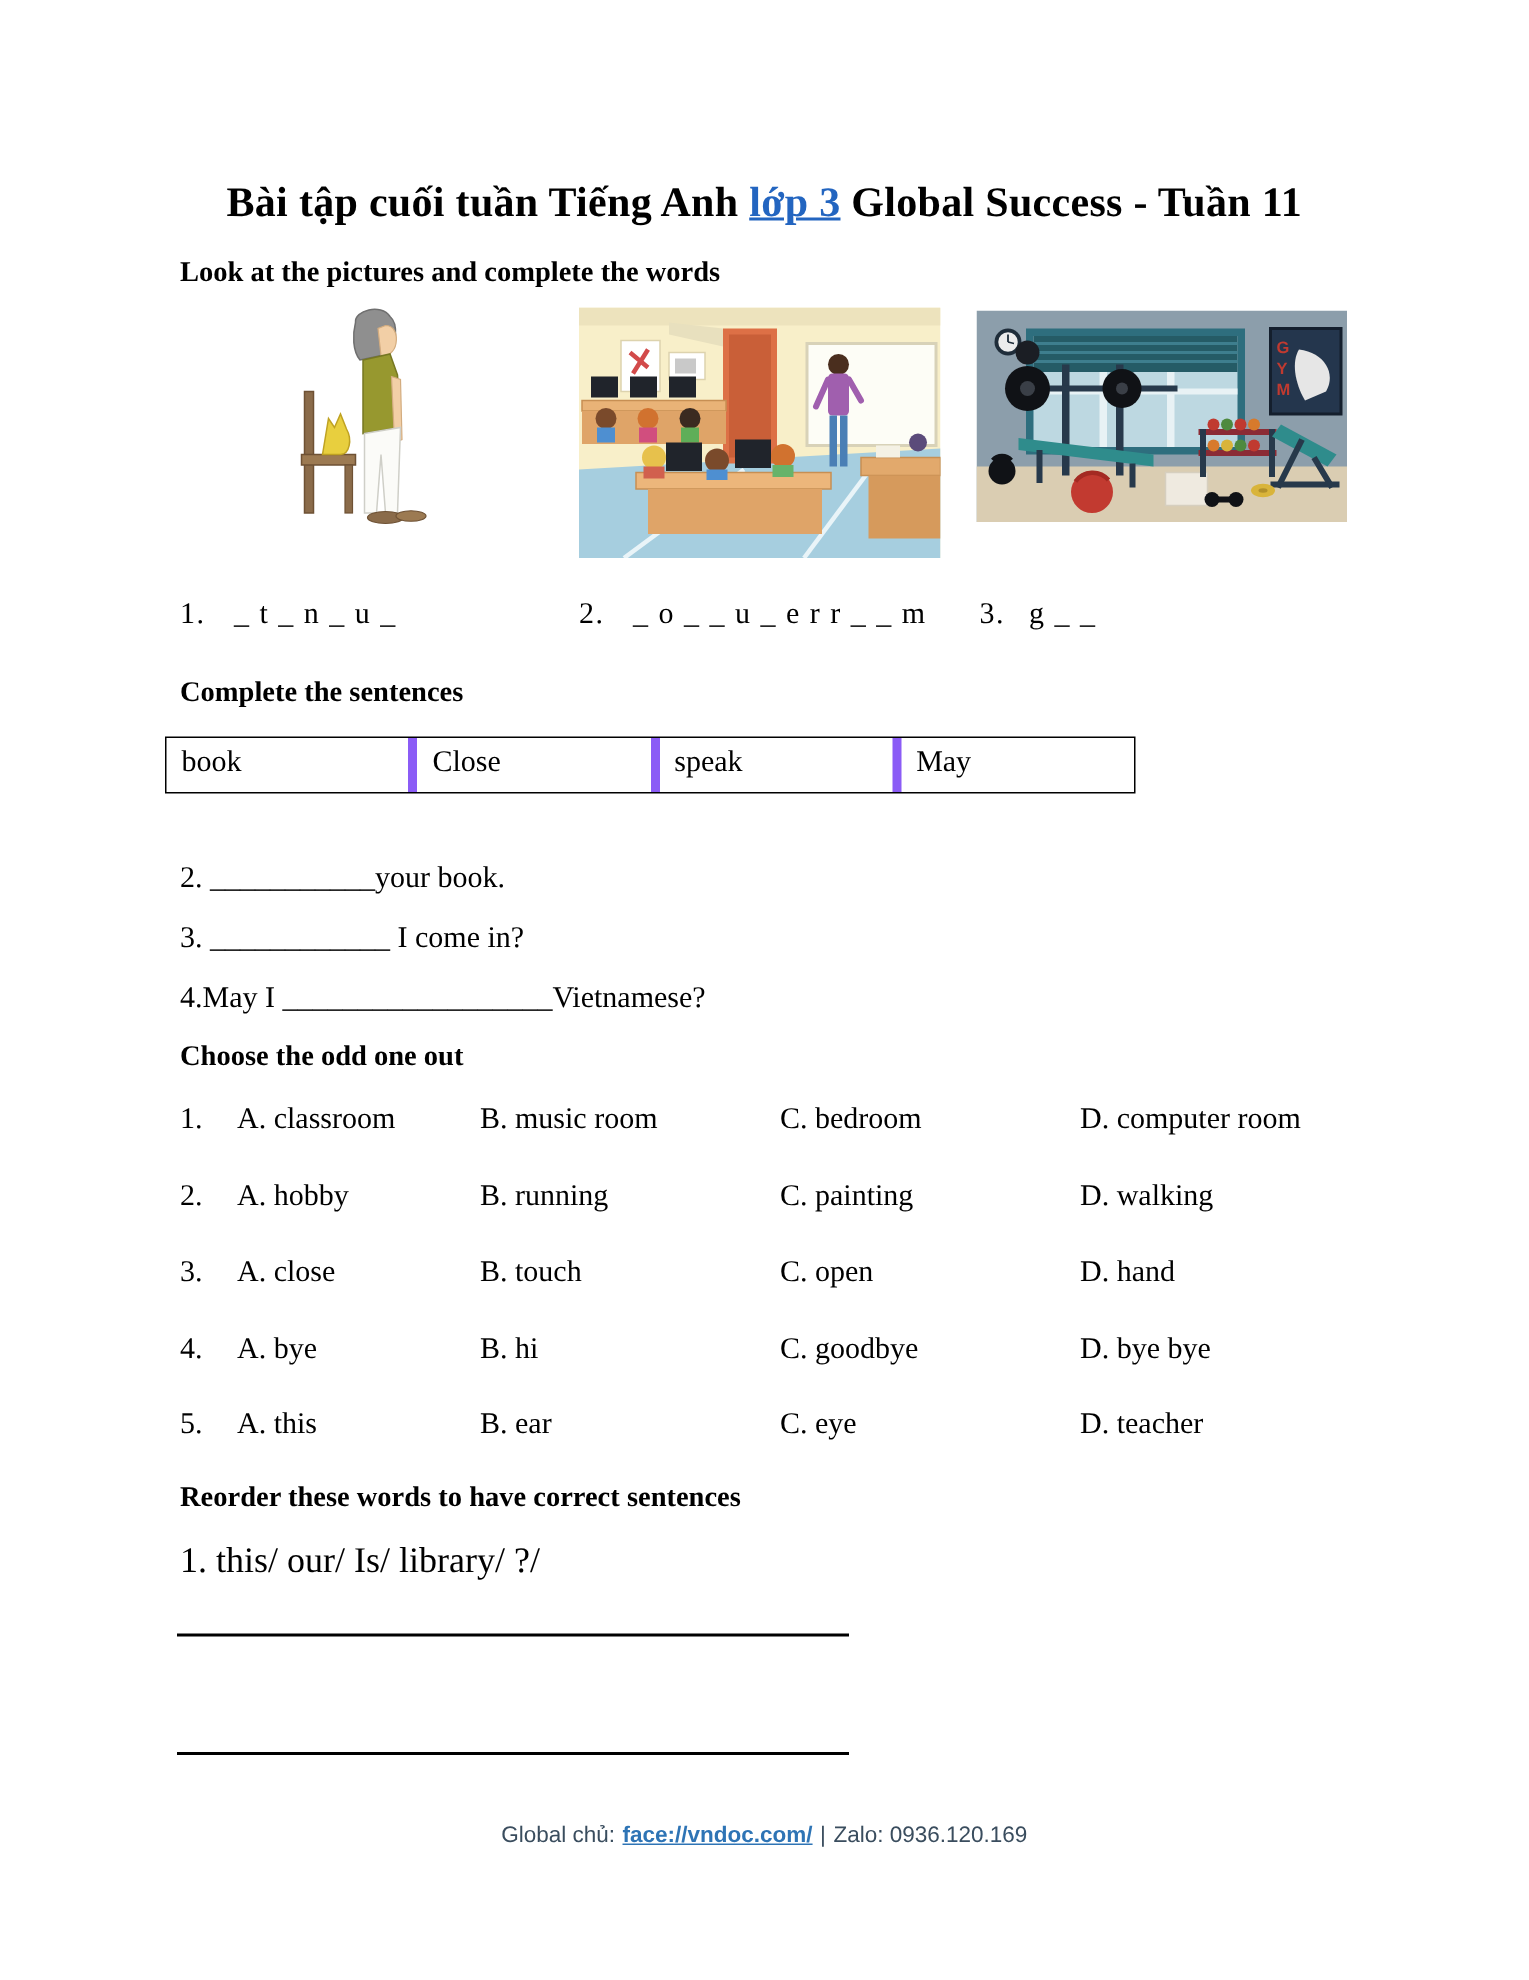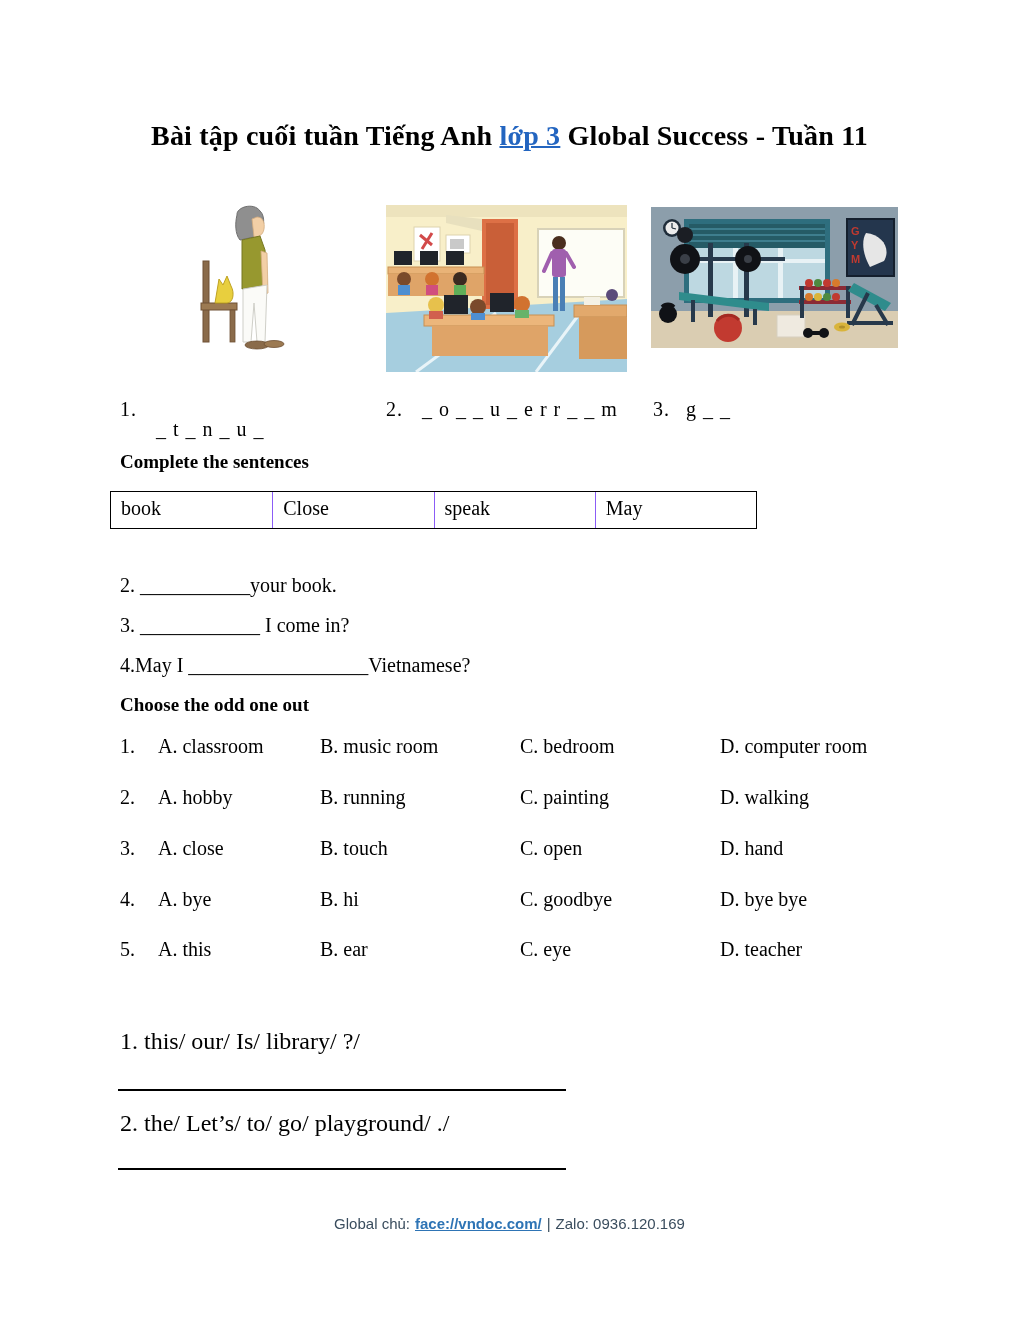--- a/index.html
+++ b/index.html
@@ -27,33 +27,33 @@
     cursor: pointer;
   }
   .heading {
     font-size: 19px; font-weight: bold;
     left: 120px;
   }
   .pic { display: block; }
   .answers-row { top: 398px; left: 120px; width: 799px; height: 26px; }
   .answers-row span { position: absolute; font-size: 20px; letter-spacing: 1px; }
   .ans-num1 { left: 0; }
-  .ans-word1 { left: 36px; margin-top: 20px; }
+  .ans-word1 { left: 36px; }
   .ans-num2 { left: 266px; }
   .ans-word2 { left: 302px; }
   .ans-num3 { left: 533px; }
   .ans-word3 { left: 566px; }
   .word-table {
     top: 491px; left: 110px; width: 647px; height: 38px;
     display: flex;
     border: 1px solid #000;
   }
   .word-cell {
     width: 25%; height: 100%;
-    border-left: 1px solid #8b5cf6;
+    border-left: 6px solid #8b5cf6;
     font-size: 20px;
     padding: 5px 0 0 10px;
   }
   .word-cell:first-child { border-left: none; }
   .sentence { left: 120px; font-size: 20px; }
   .odd-row { left: 120px; width: 799px; height: 26px; }
   .odd-row span { position: absolute; font-size: 20px; }
   .col-num { left: 0; }
   .col-a { left: 38px; }
   .col-b { left: 200px; }
@@ -77,20 +77,21 @@
     text-decoration: underline; cursor: pointer;
   }
 </style>
 </head>
 <body>
 
 <div class="page">
 
   <h1 class="abs title"><span>Bài tập cuối tuần Tiếng Anh </span><a>lớp 3</a><span> Global Success - Tuần 11</span></h1>
 
+  <h2 class="abs heading" style="top:171px">Look at the pictures and complete the words</h2>
 
   <svg class="abs pic" style="left:194px; top:205px" width="105" height="146" viewBox="0 0 105 146">
     <rect width="105" height="146" fill="#ffffff"></rect>
 
     <rect x="9" y="56" width="6" height="81" fill="#8A6B4A" stroke="#6E5134" stroke-width="1"></rect>
     <rect x="7" y="98" width="36" height="7" fill="#9C7A52" stroke="#6E5134" stroke-width="1"></rect>
     <rect x="36" y="105" width="5" height="32" fill="#8A6B4A" stroke="#6E5134" stroke-width="0.8"></rect>
 
     <path d="M21 98 L25 74 L29 80 L33 71 L37 81 C41 88 39 98 33 98 Z" fill="#E8CF3E" stroke="#BFA222" stroke-width="1"></path>
 
@@ -287,24 +288,24 @@
     <span class="col-d">D. bye bye</span>
   </div>
   <div class="abs odd-row" style="top:938px">
     <span class="col-num">5.</span>
     <span class="col-a">A. this</span>
     <span class="col-b">B. ear</span>
     <span class="col-c">C. eye</span>
     <span class="col-d">D. teacher</span>
   </div>
 
+  <h2 class="abs heading" style="top:988px">Reorder these words to have correct sentences</h2>
 
   <div class="abs reorder-item" style="top:1028px">1. this/ our/ Is/ library/ ?/</div>
   <div class="abs write-line" style="top:1089px"></div>
-  <div class="abs reorder-item" style="top:1110px">2. the/ Let’s/ to/ go/ playground/ ./</div>
   <div class="abs write-line" style="top:1168px"></div>
 
   <div class="abs footer">
     <span>Global chủ:</span>
     <a>face://vndoc.com/</a>
     <span>|</span>
     <span>Zalo: 0936.120.169</span>
   </div>
 
 </div>

